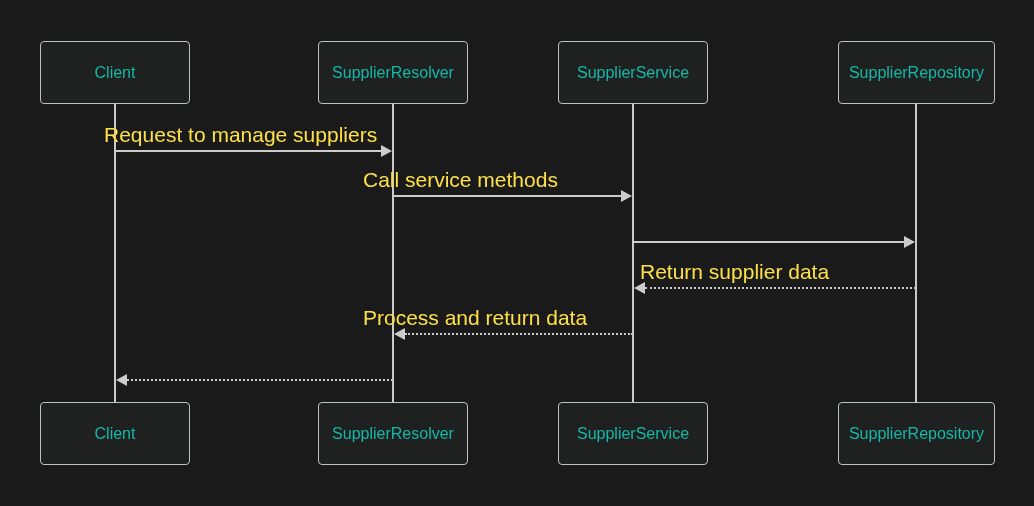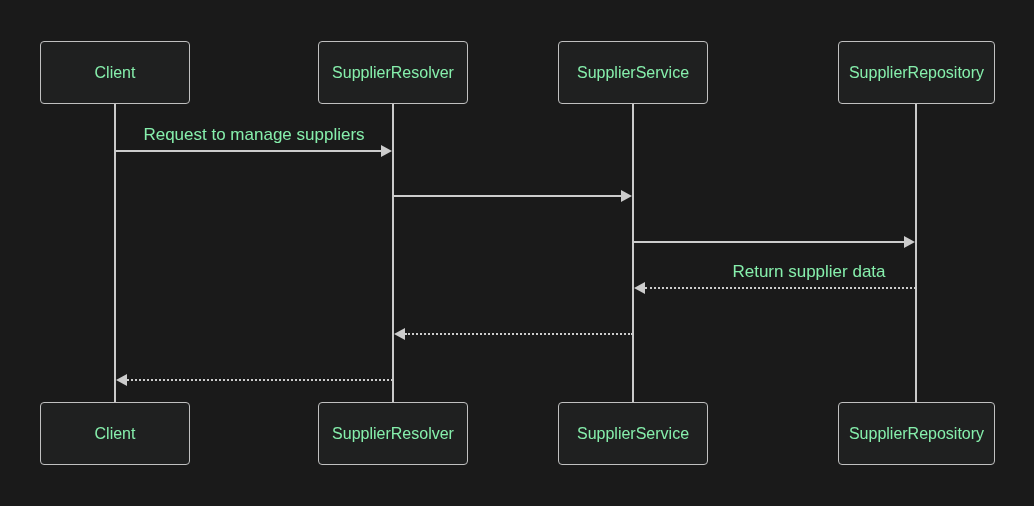--- a/index.html
+++ b/index.html
@@ -5,29 +5,29 @@
   html,body { margin:0; padding:0; background:#111; }
   .stage {
     position:relative; width:1034px; height:506px;
     background:#1a1a1a; overflow:hidden;
     font-family:"Liberation Sans", sans-serif;
   }
   .actor {
     position:absolute; height:63px; box-sizing:border-box;
     background:#1f2020; border:1.5px solid #c0c0c0; border-radius:4px;
     display:flex; align-items:center; justify-content:center;
-    color:#86efac; font-size:16px; white-space:nowrap;
+    color:#14b8a6; font-size:16px; white-space:nowrap;
   }
   .lifeline {
     position:absolute; top:104px; height:298px; width:2px;
     background:#c9c9c9;
   }
   .msg-label {
     position:absolute; width:300px; height:18px; line-height:18px;
-    text-align:center; color:#86efac; font-size:17px; white-space:nowrap;
+    text-align:left; color:#fde047; font-size:21px; white-space:nowrap;
   }
   .msg-line { position:absolute; height:0; border-top:2px solid #cccccc; }
   .msg-line.dotted { border-top-style:dotted; }
   .arrow {
     position:absolute; width:0; height:0;
     border-top:6px solid transparent; border-bottom:6px solid transparent;
   }
   .arrow.right { border-left:11px solid #cccccc; }
   .arrow.left  { border-right:11px solid #cccccc; }
 </style>
@@ -51,30 +51,32 @@
 
   <div class="lifeline" style="left:114px"></div>
   <div class="lifeline" style="left:392px"></div>
   <div class="lifeline" style="left:632px"></div>
   <div class="lifeline" style="left:915px"></div>
 
   <div class="msg-label" style="left:104px; top:126px">Request to manage suppliers</div>
   <div class="msg-line" style="left:115px; top:150px; width:266px"></div>
   <div class="arrow right" style="left:381px; top:145px"></div>
 
+  <div class="msg-label" style="left:363px; top:171px">Call service methods</div>
   <div class="msg-line" style="left:393px; top:195px; width:228px"></div>
   <div class="arrow right" style="left:621px; top:190px"></div>
 
   <div class="msg-line" style="left:633px; top:241px; width:271px"></div>
   <div class="arrow right" style="left:904px; top:236px"></div>
 
-  <div class="msg-label" style="left:659px; top:263px">Return supplier data</div>
+  <div class="msg-label" style="left:640px; top:263px">Return supplier data</div>
   <div class="msg-line dotted" style="left:645px; top:287px; width:271px"></div>
   <div class="arrow left" style="left:634px; top:282px"></div>
 
+  <div class="msg-label" style="left:363px; top:309px">Process and return data</div>
   <div class="msg-line dotted" style="left:405px; top:333px; width:228px"></div>
   <div class="arrow left" style="left:394px; top:328px"></div>
 
   <div class="msg-line dotted" style="left:127px; top:379px; width:266px"></div>
   <div class="arrow left" style="left:116px; top:374px"></div>
 
   <div class="actor" style="left:40px;  top:402px; width:150px">
     <span>Client</span>
   </div>
   <div class="actor" style="left:318px; top:402px; width:150px">

